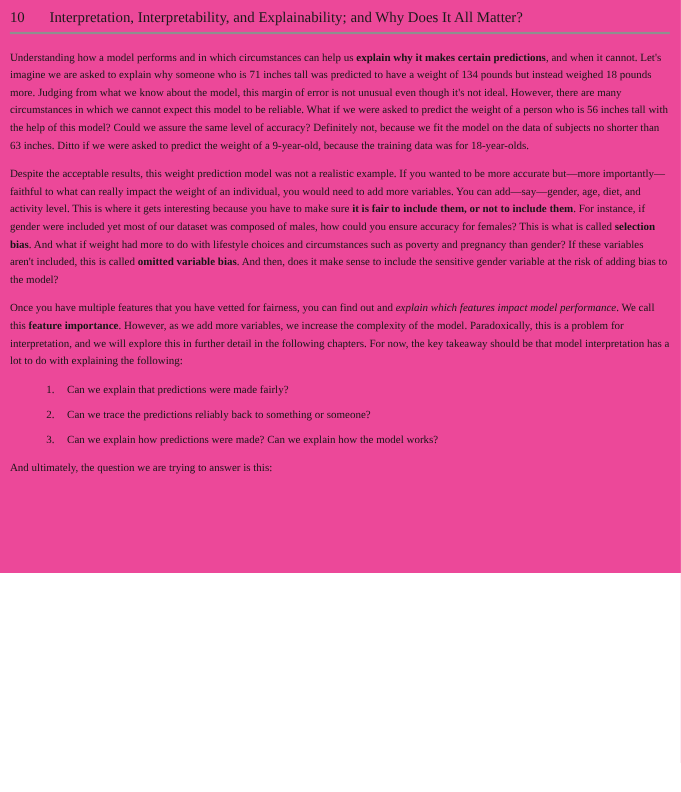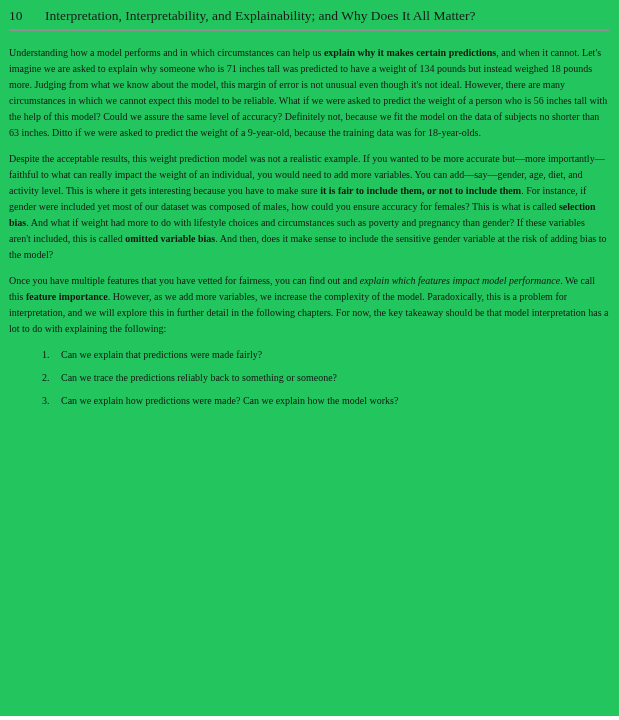--- a/index.html
+++ b/index.html
@@ -2,24 +2,24 @@
 <html><head>
 <meta charset="utf-8">
 <style>
   html, body {
     margin: 0;
     padding: 0;
     background: #ffffff;
   }
   .page {
     width: 619px;
-    height: 716px;
+    height: 521px;
     box-sizing: border-box;
     padding: 8px 10px 0 9px;
-    background: #22c55e;
+    background: #ec4899;
     color: #161616;
     font-family: "Liberation Serif", "DejaVu Serif", serif;
     overflow: hidden;
   }
   .running-header {
     display: flex;
     align-items: baseline;
     font-size: 13.5px;
     line-height: 16px;
     color: #1a1a1a;
@@ -81,14 +81,15 @@
     <p class="para"><span>Understanding how a model performs and in which circumstances can help us </span><span class="b">explain why it makes certain predictions</span><span>, and when it cannot. Let's imagine we are asked to explain why someone who is 71 inches tall was predicted to have a weight of 134 pounds but instead weighed 18 pounds more. Judging from what we know about the model, this margin of error is not unusual even though it's not ideal. However, there are many circumstances in which we cannot expect this model to be reliable. What if we were asked to predict the weight of a person who is 56 inches tall with the help of this model? Could we assure the same level of accuracy? Definitely not, because we fit the model on the data of subjects no shorter than 63 inches. Ditto if we were asked to predict the weight of a 9-year-old, because the training data was for 18-year-olds.</span></p>
     <p class="para"><span>Despite the acceptable results, this weight prediction model was not a realistic example. If you wanted to be more accurate but—more importantly—faithful to what can really impact the weight of an individual, you would need to add more variables. You can add—say—gender, age, diet, and activity level. This is where it gets interesting because you have to make sure </span><span class="b">it is fair to include them, or not to include them</span><span>. For instance, if gender were included yet most of our dataset was composed of males, how could you ensure accuracy for females? This is what is called </span><span class="b">selection bias</span><span>. And what if weight had more to do with lifestyle choices and circumstances such as poverty and pregnancy than gender? If these variables aren't included, this is called </span><span class="b">omitted variable bias</span><span>. And then, does it make sense to include the sensitive gender variable at the risk of adding bias to the model?</span></p>
     <p class="para"><span>Once you have multiple features that you have vetted for fairness, you can find out and </span><span class="i">explain which features impact model performance</span><span>. We call this </span><span class="b">feature importance</span><span>. However, as we add more variables, we increase the complexity of the model. Paradoxically, this is a problem for interpretation, and we will explore this in further detail in the following chapters. For now, the key takeaway should be that model interpretation has a lot to do with explaining the following:</span></p>
 
     <ol class="questions">
       <li>Can we explain that predictions were made fairly?</li>
       <li>Can we trace the predictions reliably back to something or someone?</li>
       <li>Can we explain how predictions were made? Can we explain how the model works?</li>
     </ol>
 
+    <p class="closing">And ultimately, the question we are trying to answer is this:</p>
   </main>
 </div>
 
 </body></html>

